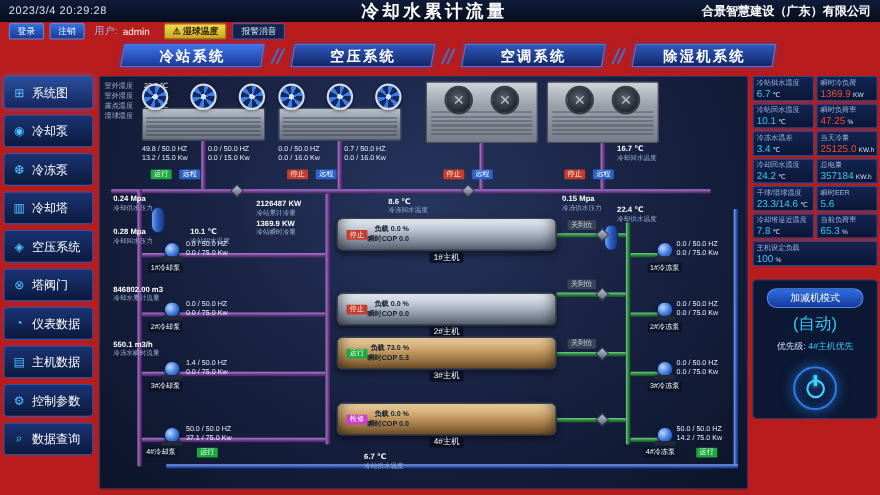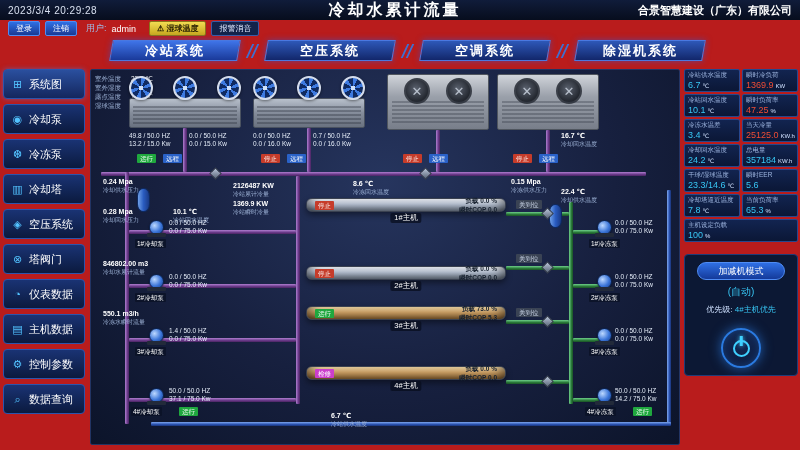--- a/index.html
+++ b/index.html
@@ -60,21 +60,21 @@
 .m-block{position:absolute;white-space:nowrap;line-height:8px}
 .m-val{font-size:7px;font-weight:bold;color:#fff;display:block}
 .m-lab{font-size:6px;color:#9fb4d8;display:block}
 .outdoor{position:absolute;left:4px;top:4px;line-height:9px}
 .od-row{display:flex;gap:4px}
 .od-lab{font-size:6.5px;color:#9fb4d8;width:32px}
 .od-val{font-size:6.5px;color:#fff}
 .readpair{position:absolute;line-height:8px;white-space:nowrap}
 .readpair span{display:block;font-size:6.5px;color:#e4ecf8}
 
-.chiller{position:absolute;width:200px;height:14px;border-radius:6px;display:flex;align-items:center;justify-content:space-between;padding:0 8px;border:1px solid #3a4150;box-shadow:0 3px 6px rgba(0,0,0,.45),inset 10px 0 12px -8px rgba(0,0,0,.5),inset -10px 0 12px -8px rgba(0,0,0,.5);cursor:pointer}
+.chiller{position:absolute;width:200px;height:30px;border-radius:6px;display:flex;align-items:center;padding:0 8px;border:1px solid #3a4150;box-shadow:0 3px 6px rgba(0,0,0,.45),inset 10px 0 12px -8px rgba(0,0,0,.5),inset -10px 0 12px -8px rgba(0,0,0,.5);cursor:pointer}
 .chiller.silver{background:linear-gradient(180deg,#eef2f8,#aeb8c8 45%,#77818f 80%,#5c6572)}
 .chiller.gold{background:linear-gradient(180deg,#f0d6a4,#c49a62 45%,#8f6a3c 80%,#6f5028)}
 .chiller .tagp{position:static}
 .ch-reads{text-align:right;line-height:9px}
 .ch-reads span{display:block;font-size:6.5px;font-weight:bold;color:#16202e}
 .ch-name{position:absolute;left:50%;bottom:-12px;transform:translateX(-50%);font-size:7.5px;color:#fff;background:rgba(8,14,30,.75);padding:0 4px;border-radius:2px;line-height:10px;white-space:nowrap}
 
 .pump-icon{position:absolute;width:15px;height:15px;border-radius:50%;background:radial-gradient(circle at 35% 35%,#bcd8ff,#3a74d8 55%,#153a80);border:1px solid #0c2452;box-shadow:0 1px 2px rgba(0,0,0,.5);cursor:pointer}
 .pump-base{position:absolute;width:19px;height:4px;background:#222a3a;border-radius:1px}
 .ntag{position:absolute;font-size:6.5px;color:#fff;background:rgba(10,18,38,.8);padding:0 2px;border-radius:1px;line-height:9px;white-space:nowrap}
@@ -84,21 +84,21 @@
 .rightpanel{width:118px;display:flex;flex-direction:column;gap:2px;padding:5px 2px}
 .rp-row{display:flex;gap:2px}
 .rp-card{flex:1;background:linear-gradient(180deg,#122450,#0b1736);border:1px solid #26478e;border-radius:2px;padding:1px 3px;min-height:21px;overflow:hidden}
 .rp-label{font-size:6.5px;color:#9fb6e0;white-space:nowrap}
 .rp-value-line{display:flex;align-items:baseline;gap:2px}
 .rp-value{font-size:9px;font-weight:normal;color:#38c6f4;white-space:nowrap}
 .rp-card.hot .rp-value{color:#ef4d35}
 .rp-unit{font-size:6px;color:#cfe0ff}
 .rp-controls{margin-top:10px;display:flex;flex-direction:column;align-items:center;gap:5px;padding:7px 4px;background:#0c1834;border:1px solid #1f3c78;border-radius:4px}
 .mode-btn{width:88px;height:18px;background:linear-gradient(180deg,#2f6fe4,#143a9a);border:1px solid #4f8cf4;border-radius:9px;color:#fff;font-size:9px;cursor:pointer;font-family:inherit}
-.mode-val{font-size:10px;color:#38c6f4}
+.mode-val{font-size:15px;color:#38c6f4}
 .priority-line{font-size:8px;color:#cfe0ff;white-space:nowrap}
 .priority-line b{color:#38c6f4;font-weight:normal}
 .power-btn{margin-top:8px;width:40px;height:40px;border-radius:50%;background:radial-gradient(circle at 50% 40%,#16folder,#0a1430);background:radial-gradient(circle at 50% 40%,#142a58,#0a1430);border:2px solid #2a7ae0;box-shadow:0 0 12px rgba(42,122,224,.7),inset 0 0 8px rgba(42,122,224,.4);cursor:pointer;display:flex;align-items:center;justify-content:center}
 .power-icon{position:relative;width:17px;height:17px;border:2.5px solid #3fd0ff;border-radius:50%}
 .power-icon::after{content:"";position:absolute;left:50%;top:-6px;transform:translateX(-50%);width:2.5px;height:10px;background:#3fd0ff;box-shadow:0 0 4px #3fd0ff}
 </style>
 </head>
 <body>
 
 <div class="app">

